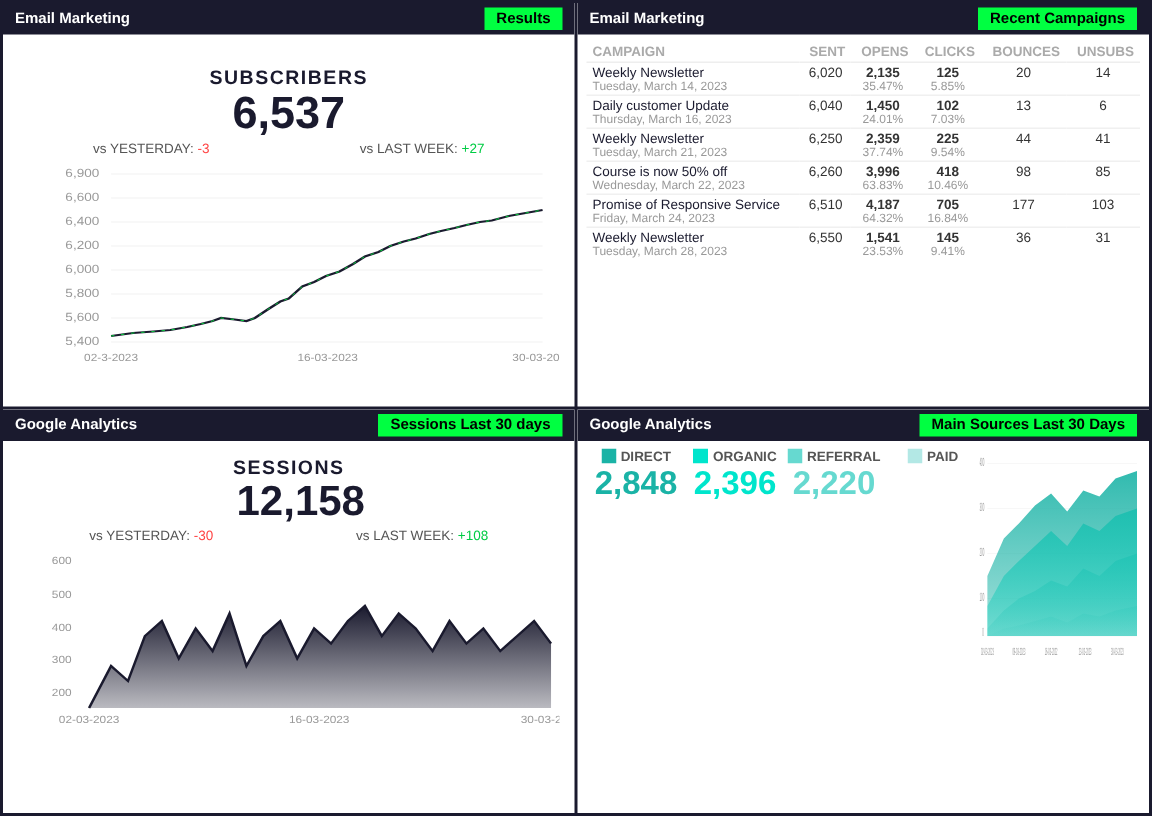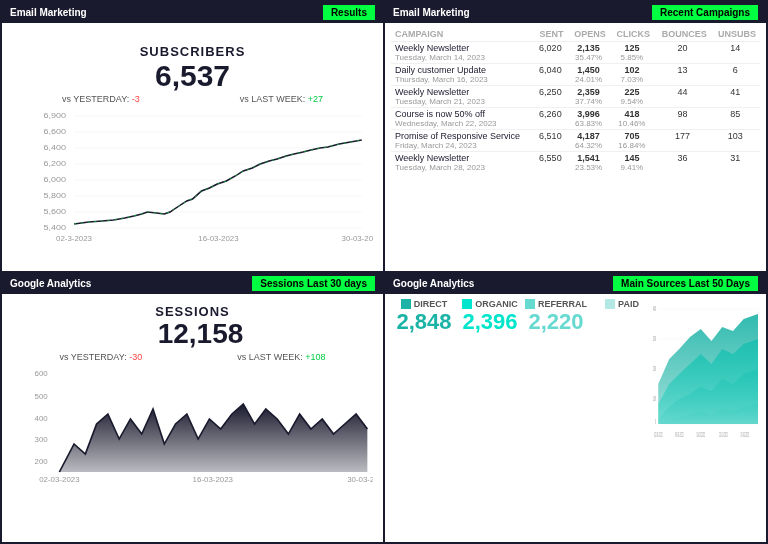--- a/index.html
+++ b/index.html
@@ -366,21 +366,21 @@
         <text x="178" y="118" font-size="7" fill="#999" text-anchor="middle">16-03-2023</text>
         <text x="315" y="118" font-size="7" fill="#999" text-anchor="middle">30-03-2023</text>
       </svg>
     </div>
   </div>
 </div>
 
 <div class="panel">
   <div class="panel-header">
     <span>Google Analytics</span>
-    <span class="panel-header-badge">Main Sources Last 50 Days</span>
+    <span class="panel-header-badge">Main Sources Last 30 Days</span>
   </div>
   <div class="panel-content" style="padding:5px 8px;display:flex;flex-direction:row;">
     <div class="sources-grid">
       <div class="source-item">
         <div class="source-label">
           <svg width="10" height="10">
               <rect width="10" height="10" fill="#1ab3a6"></rect>
             </svg>
           <span>DIRECT</span>
         </div>

